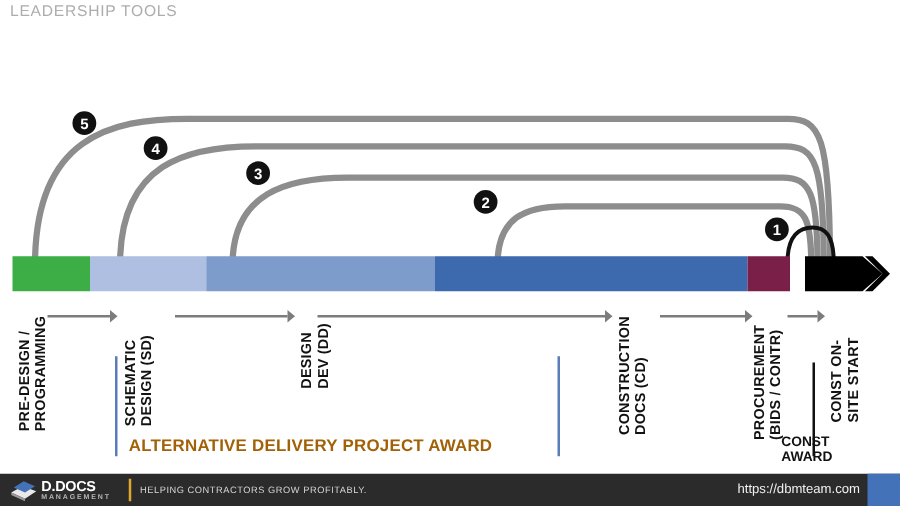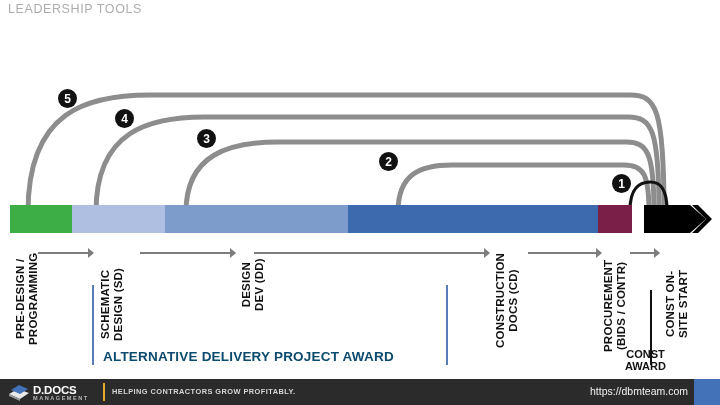--- a/index.html
+++ b/index.html
@@ -2,21 +2,21 @@
 <html><head>
 <meta charset="utf-8">
 <style>
   html,body{margin:0;padding:0;}
   body{
     width:720px;height:405px;
     background:#ffffff;
     font-family:"Liberation Sans","DejaVu Sans",sans-serif;
     overflow:hidden;
   }
-  .slide{position:relative;width:720px;height:348px;background:#fff;text-align:center;}
+  .slide{position:relative;width:720px;height:348px;background:#fff;}
 
   
   .eyebrow{
     position:absolute;left:8px;top:2px;
     font-size:12.5px;letter-spacing:.6px;color:#adadad;font-weight:400;
   }
   .titlebar{
     position:absolute;left:0;top:22px;width:720px;height:40px;
     background:#000;
   }
@@ -60,21 +60,21 @@
     border-left:6px solid #7c7c7c;
     border-top:5px solid transparent;
     border-bottom:5px solid transparent;
   }
 
   
   .vrule{position:absolute;width:2px;background:#5a7cb8;}
   .vrule-dark{position:absolute;width:2px;background:#111;}
   .altcap{
     position:absolute;left:103px;top:349px;
-    font-size:13.5px;font-weight:bold;color:#0c4a6e;letter-spacing:.2px;
+    font-size:13.5px;font-weight:bold;color:#a16207;letter-spacing:.2px;
   }
   .constaward{
     position:absolute;left:625px;top:348px;
     font-size:11px;font-weight:bold;color:#111;line-height:12px;
   }
   .constaward span{display:block;}
 
   
   .footer{
     position:absolute;left:0;top:379px;width:720px;height:26px;
@@ -86,21 +86,21 @@
     position:absolute;left:33px;top:5px;color:#fff;
     font-size:11.5px;font-weight:bold;letter-spacing:-.2px;
   }
   .logo-sub{
     position:absolute;left:33px;top:16px;color:#b7b7b7;
     font-size:5.6px;font-weight:bold;letter-spacing:1.5px;
   }
   .logo-divider{position:absolute;left:103px;top:4px;width:2px;height:18px;background:#e0a92c;}
   .tagline{
     position:absolute;left:112px;top:8px;color:#d6d6d6;
-    font-size:7.4px;font-weight:bold;letter-spacing:.45px;
+    font-size:7.4px;font-weight:normal;letter-spacing:.45px;
   }
   .url{
     position:absolute;right:32px;top:6px;color:#f0f0f0;
     font-size:10.5px;font-weight:400;
   }
 </style>
 </head>
 <body>
 
 <div class="slide">

